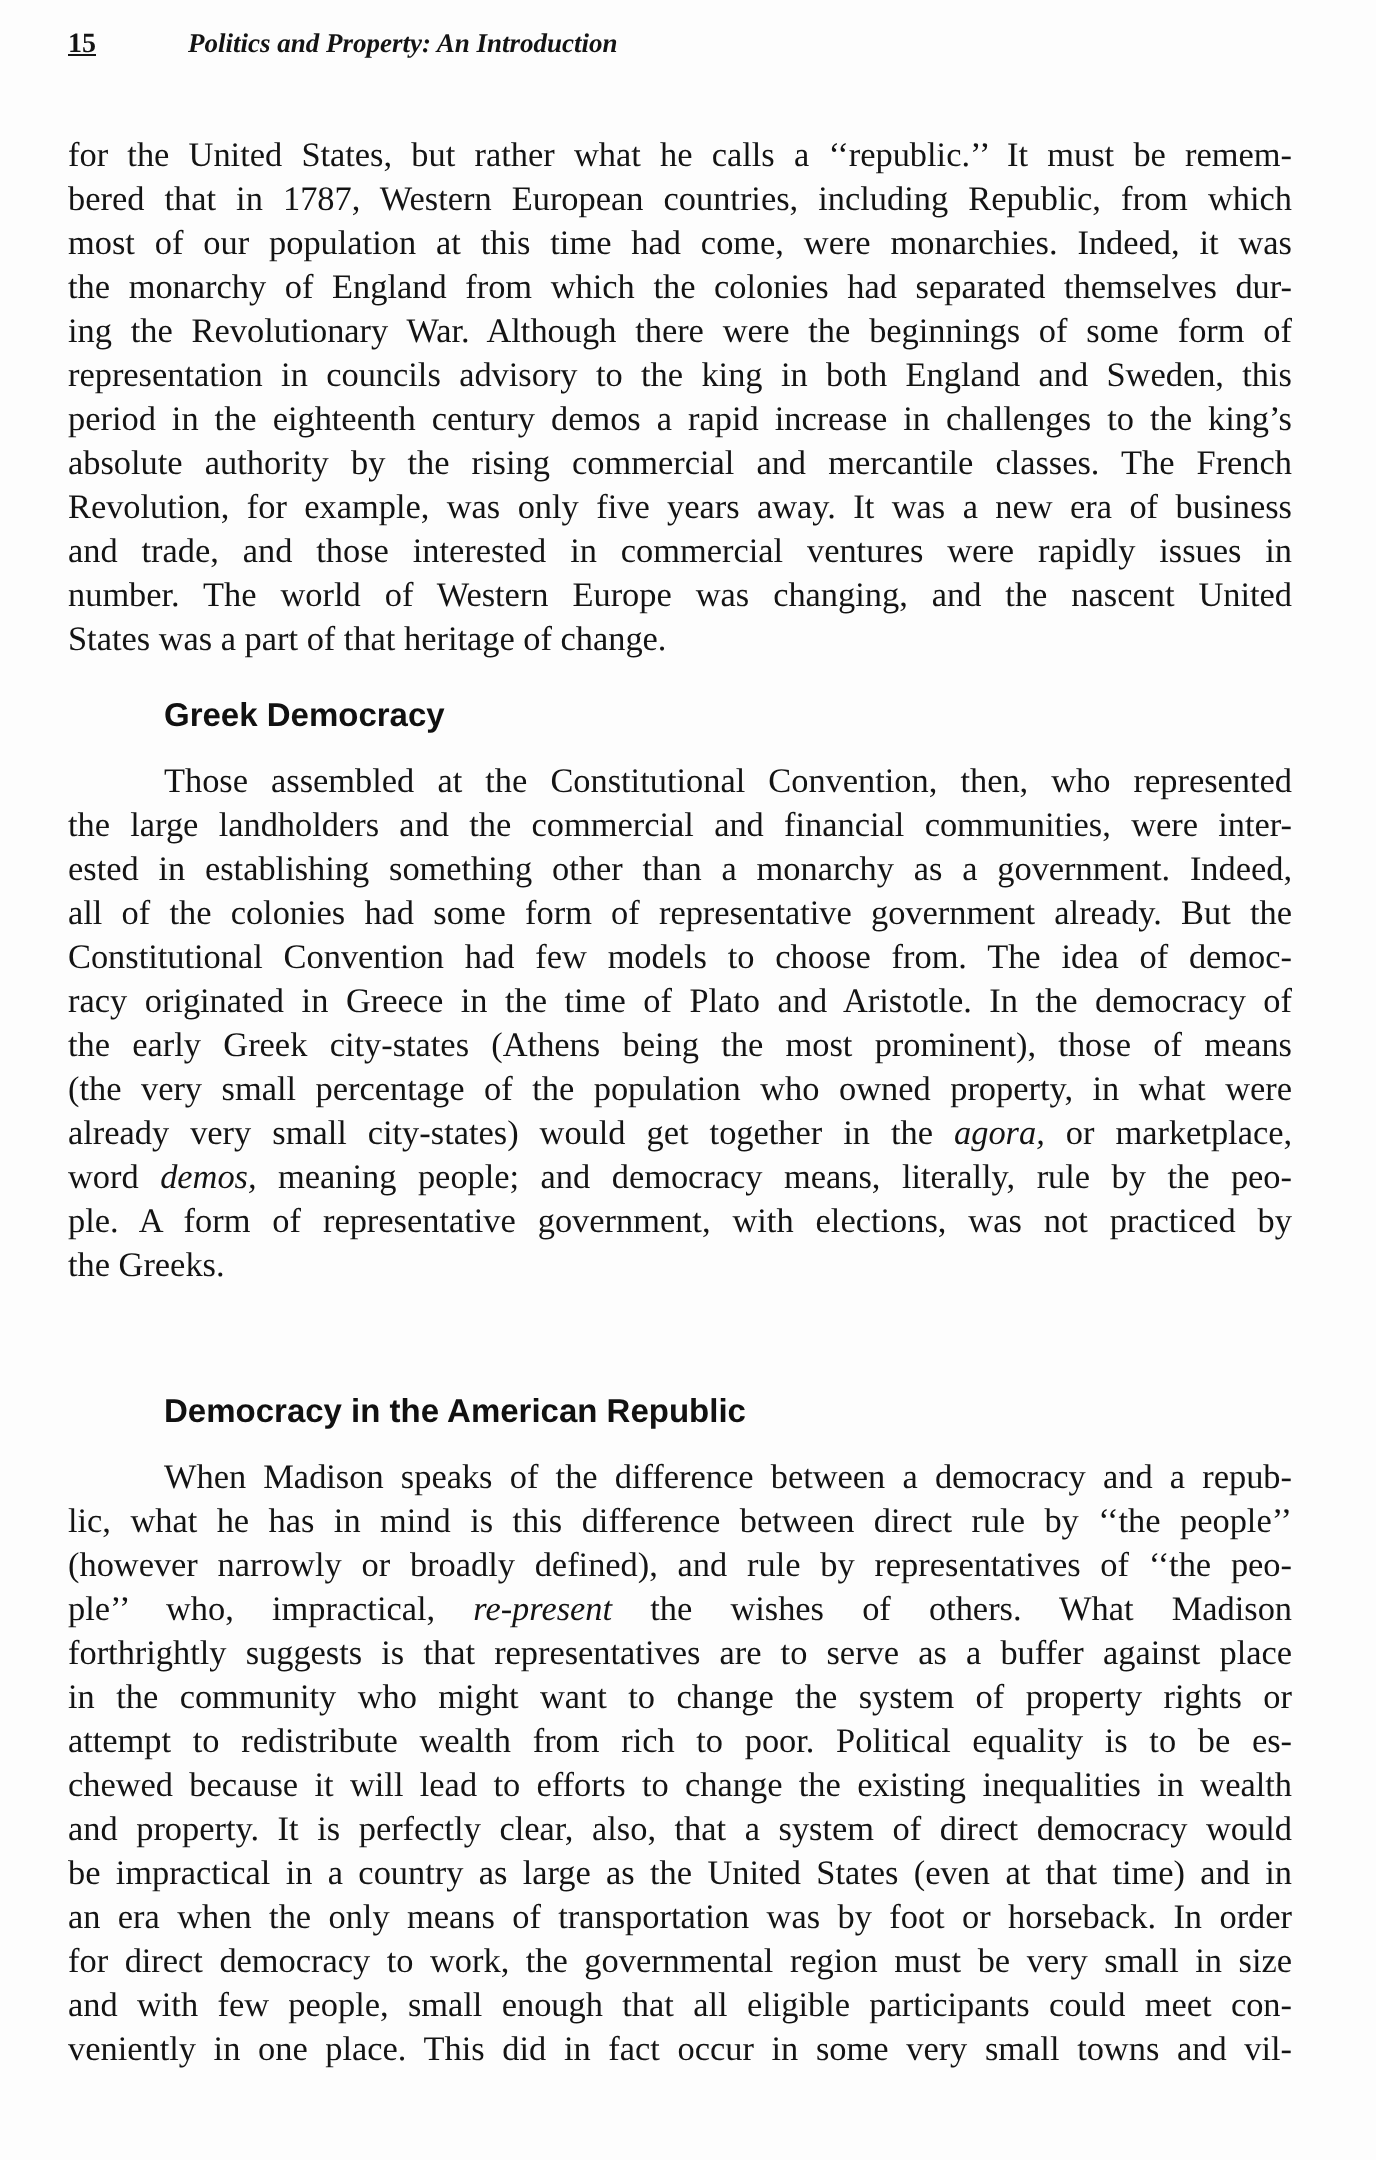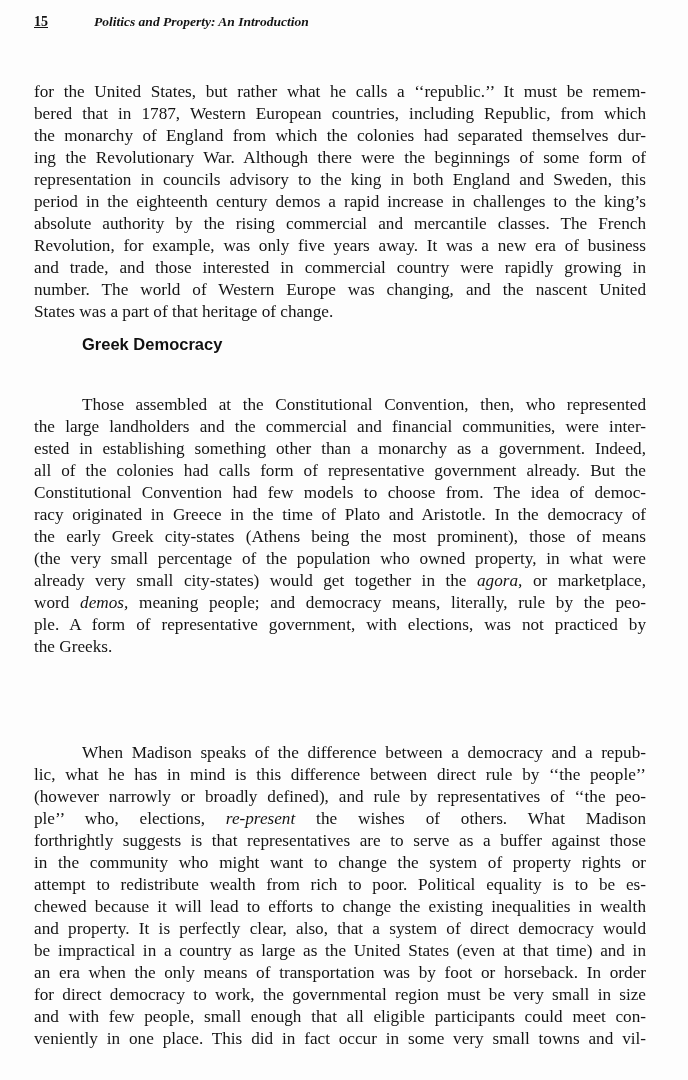--- a/index.html
+++ b/index.html
@@ -1,75 +1,77 @@
 <!DOCTYPE html>
 <html><head>
 <meta charset="utf-8">
 <style>
   html, body { margin: 0; padding: 0; background: #ffffff; }
   body { width: 688px; height: 1080px; position: relative; overflow: hidden; color: #141414; }
   .page { position: absolute; left: 0; top: 0; width: 688px; height: 1080px; background: #fdfdfd; }
   .running-head { position: absolute; left: 34px; top: 14px; height: 22px; font-family: "Liberation Serif", serif; font-size: 14px; font-weight: bold; white-space: nowrap; }
   .running-head .num { display: inline-block; width: 32px; text-decoration: underline; }
   .running-head .title { font-style: italic; font-size: 13.5px; margin-left: 28px; }
-  .body { position: absolute; left: 34px; width: 612px; font-family: "Liberation Serif", serif; font-size: 17.2px; margin-top: 14px; }
+  .body { position: absolute; left: 34px; width: 612px; font-family: "Liberation Serif", serif; font-size: 17.2px; }
   .line { display: block; height: 22px; line-height: 22px; text-align: justify; text-align-last: justify; white-space: nowrap; overflow: visible; }
   .line > span.jt { display: inline-block; width: 100%; text-align: justify; text-align-last: justify; white-space: normal; }
   .line.last > span.jt { text-align-last: left; }
   .line.indent > span.jt { padding-left: 48px; box-sizing: border-box; }
   .heading { position: absolute; left: 82px; font-family: "Liberation Sans", sans-serif; font-weight: bold; font-size: 16.5px; height: 22px; line-height: 22px; white-space: nowrap; color: #111; }
   em { font-style: italic; }
 </style>
 </head>
 <body>
 
 <div class="page">
 
   <div class="running-head">
     <span class="num">15</span><span class="title">Politics and Property: An Introduction</span>
   </div>
 
   <div class="body" style="top:67px;">
     <div class="line"><span class="jt">for the United States, but rather what he calls a ‘‘republic.’’ It must be remem-</span></div>
     <div class="line"><span class="jt">bered that in 1787, Western European countries, including Republic, from which</span></div>
+    <div class="line"><span class="jt">most of our population at this time had come, were monarchies. Indeed, it was</span></div>
     <div class="line"><span class="jt">the monarchy of England from which the colonies had separated themselves dur-</span></div>
     <div class="line"><span class="jt">ing the Revolutionary War. Although there were the beginnings of some form of</span></div>
     <div class="line"><span class="jt">representation in councils advisory to the king in both England and Sweden, this</span></div>
     <div class="line"><span class="jt">period in the eighteenth century demos a rapid increase in challenges to the king’s</span></div>
     <div class="line"><span class="jt">absolute authority by the rising commercial and mercantile classes. The French</span></div>
     <div class="line"><span class="jt">Revolution, for example, was only five years away. It was a new era of business</span></div>
-    <div class="line"><span class="jt">and trade, and those interested in commercial country were rapidly growing in</span></div>
+    <div class="line"><span class="jt">and trade, and those interested in commercial ventures were rapidly issues in</span></div>
     <div class="line"><span class="jt">number. The world of Western Europe was changing, and the nascent United</span></div>
     <div class="line last"><span class="jt">States was a part of that heritage of change.</span></div>
   </div>
 
-  <div class="heading" style="top:333px;">Greek Democracy</div>
+  <div class="heading" style="top:347px;">Greek Democracy</div>
 
   <div class="body" style="top:380px;">
     <div class="line indent"><span class="jt">Those assembled at the Constitutional Convention, then, who represented</span></div>
     <div class="line"><span class="jt">the large landholders and the commercial and financial communities, were inter-</span></div>
     <div class="line"><span class="jt">ested in establishing something other than a monarchy as a government. Indeed,</span></div>
-    <div class="line"><span class="jt">all of the colonies had calls form of representative government already. But the</span></div>
+    <div class="line"><span class="jt">all of the colonies had some form of representative government already. But the</span></div>
     <div class="line"><span class="jt">Constitutional Convention had few models to choose from. The idea of democ-</span></div>
     <div class="line"><span class="jt">racy originated in Greece in the time of Plato and Aristotle. In the democracy of</span></div>
     <div class="line"><span class="jt">the early Greek city-states (Athens being the most prominent), those of means</span></div>
     <div class="line"><span class="jt">(the very small percentage of the population who owned property, in what were</span></div>
     <div class="line"><span class="jt"><span>already very small city-states) would get together in the </span><em>agora,</em><span> or marketplace,</span></span></div>
     <div class="line"><span class="jt"><span>word </span><em>demos,</em><span> meaning people; and democracy means, literally, rule by the peo-</span></span></div>
     <div class="line"><span class="jt">ple. A form of representative government, with elections, was not practiced by</span></div>
     <div class="line last"><span class="jt">the Greeks.</span></div>
   </div>
 
+  <div class="heading" style="top:695px;">Democracy in the American Republic</div>
 
   <div class="body" style="top:728px;">
     <div class="line indent"><span class="jt">When Madison speaks of the difference between a democracy and a repub-</span></div>
     <div class="line"><span class="jt">lic, what he has in mind is this difference between direct rule by ‘‘the people’’</span></div>
     <div class="line"><span class="jt">(however narrowly or broadly defined), and rule by representatives of ‘‘the peo-</span></div>
-    <div class="line"><span class="jt"><span>ple’’ who, elections, </span><em>re-present</em><span> the wishes of others. What Madison</span></span></div>
-    <div class="line"><span class="jt">forthrightly suggests is that representatives are to serve as a buffer against those</span></div>
+    <div class="line"><span class="jt"><span>ple’’ who, impractical, </span><em>re-present</em><span> the wishes of others. What Madison</span></span></div>
+    <div class="line"><span class="jt">forthrightly suggests is that representatives are to serve as a buffer against place</span></div>
     <div class="line"><span class="jt">in the community who might want to change the system of property rights or</span></div>
     <div class="line"><span class="jt">attempt to redistribute wealth from rich to poor. Political equality is to be es-</span></div>
     <div class="line"><span class="jt">chewed because it will lead to efforts to change the existing inequalities in wealth</span></div>
     <div class="line"><span class="jt">and property. It is perfectly clear, also, that a system of direct democracy would</span></div>
     <div class="line"><span class="jt">be impractical in a country as large as the United States (even at that time) and in</span></div>
     <div class="line"><span class="jt">an era when the only means of transportation was by foot or horseback. In order</span></div>
     <div class="line"><span class="jt">for direct democracy to work, the governmental region must be very small in size</span></div>
     <div class="line"><span class="jt">and with few people, small enough that all eligible participants could meet con-</span></div>
     <div class="line"><span class="jt">veniently in one place. This did in fact occur in some very small towns and vil-</span></div>
   </div>

